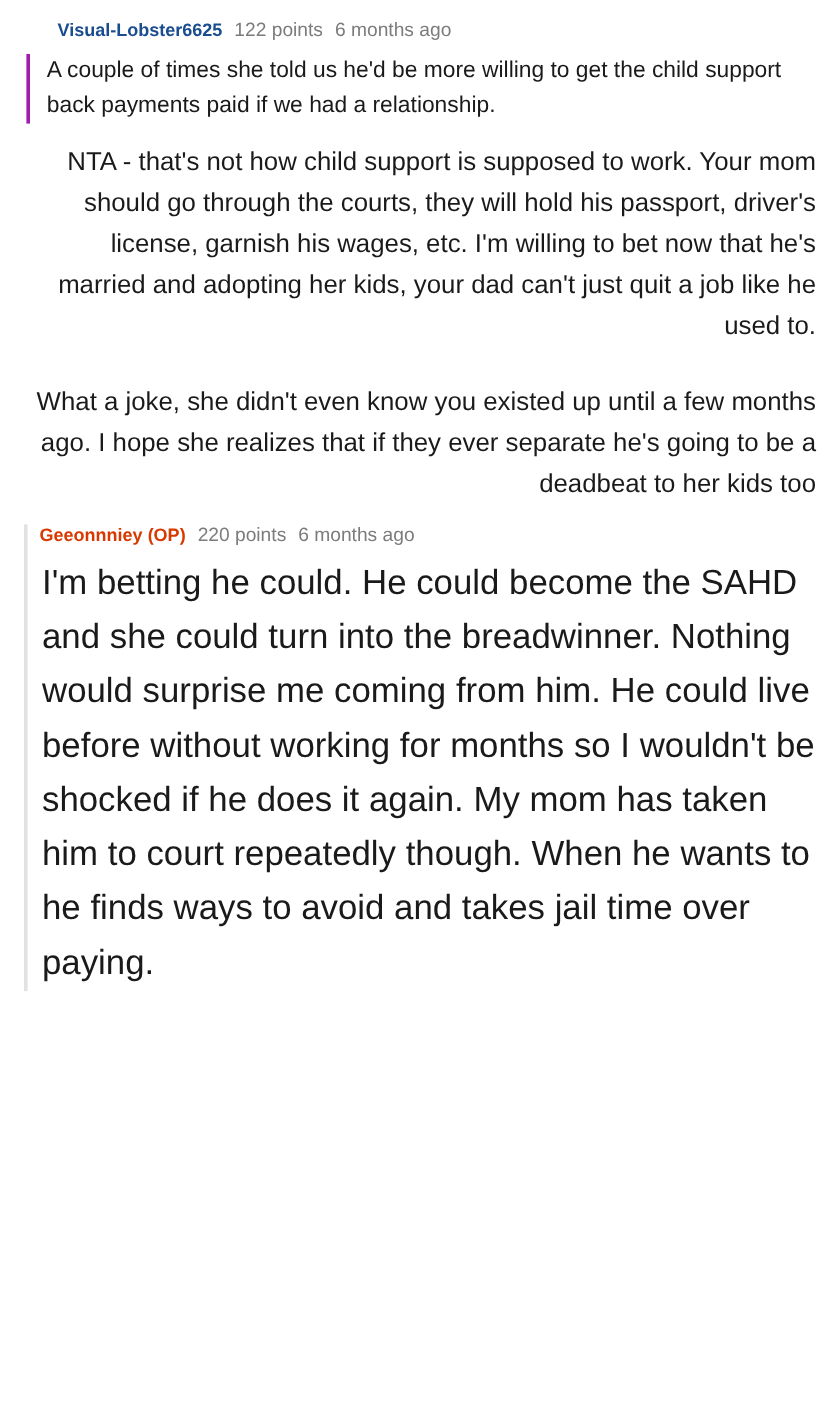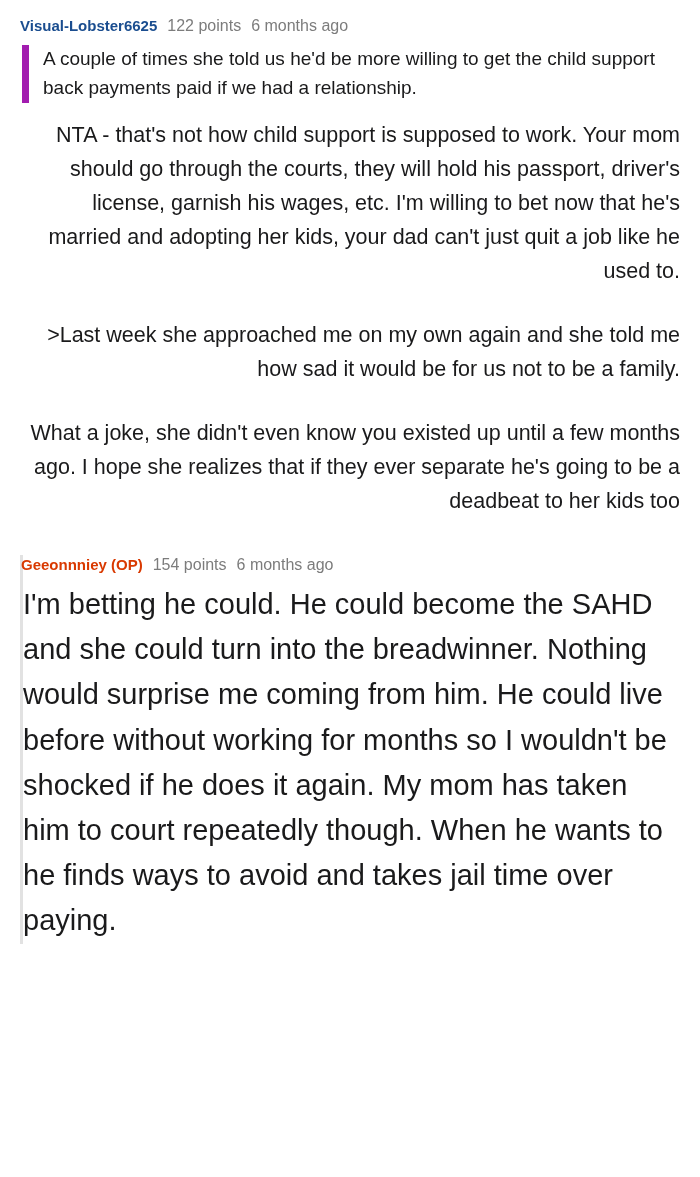--- a/index.html
+++ b/index.html
@@ -22,37 +22,38 @@
 
   
   .cmt-header {
     display: flex;
     align-items: baseline;
     gap: 10px;
     font-size: 15.5px;
     line-height: 1.2;
     margin-bottom: 10px;
     white-space: nowrap;
+    margin-left: 28px;
   }
   .cmt-author {
     font-weight: bold;
     font-size: 15px;
     color: #1a4d8f;
   }
   .cmt-author.op {
     color: #d93900;
   }
   .cmt-meta {
     color: #7c7c7c;
     font-size: 16px;
   }
 
   
   .quote {
-    border-left: 7px solid #a21caf;
+    border-left: 3px solid #a21caf;
     padding: 0 0 0 14px;
     margin: 0 0 16px 2px;
   }
   .quote p {
     margin: 0;
     font-size: 19px;
     line-height: 1.52;
     color: #1a1a1b;
   }
 
@@ -63,23 +64,23 @@
     margin: 0 0 30px 0;
     color: #1a1a1b;
     text-align: right;
   }
   .body-text p:last-child {
     margin-bottom: 0;
   }
 
   
   .reply {
-    margin-top: 36px;
+    margin-top: 16px;
     border-left: 3px solid #e2e2e2;
-    padding-left: 0;
+    padding-left: 12px;
   }
   .reply .cmt-header {
     margin-bottom: 8px;
     margin-left: -2px;
   }
   .reply-body p {
     font-size: 29px;
     line-height: 1.56;
     margin: 0;
     color: #1a1a1b;
@@ -97,28 +98,27 @@
       <span class="cmt-meta">122 points</span>
       <span class="cmt-meta">6 months ago</span>
     </div>
 
     <blockquote class="quote">
       <p>A couple of times she told us he'd be more willing to get the child support back payments paid if we had a relationship.</p>
     </blockquote>
 
     <div class="body-text">
       <p>NTA - that's not how child support is supposed to work. Your mom should go through the courts, they will hold his passport, driver's license, garnish his wages, etc. I'm willing to bet now that he's married and adopting her kids, your dad can't just quit a job like he used to.</p>
-      <p>&gt;Last week she approached me on my own again and she told me how sad it would be for us not to be a family.</p>
       <p>What a joke, she didn't even know you existed up until a few months ago. I hope she realizes that if they ever separate he's going to be a deadbeat to her kids too</p>
     </div>
 
     <div class="reply">
       <div class="cmt-header">
         <span class="cmt-author op">Geeonnniey (OP)</span>
-        <span class="cmt-meta">154 points</span>
+        <span class="cmt-meta">220 points</span>
         <span class="cmt-meta">6 months ago</span>
       </div>
       <div class="reply-body">
         <p>I'm betting he could. He could become the SAHD and she could turn into the breadwinner. Nothing would surprise me coming from him. He could live before without working for months so I wouldn't be shocked if he does it again. My mom has taken him to court repeatedly though. When he wants to he finds ways to avoid and takes jail time over paying.</p>
       </div>
     </div>
 
   </div>
 </div>
 

